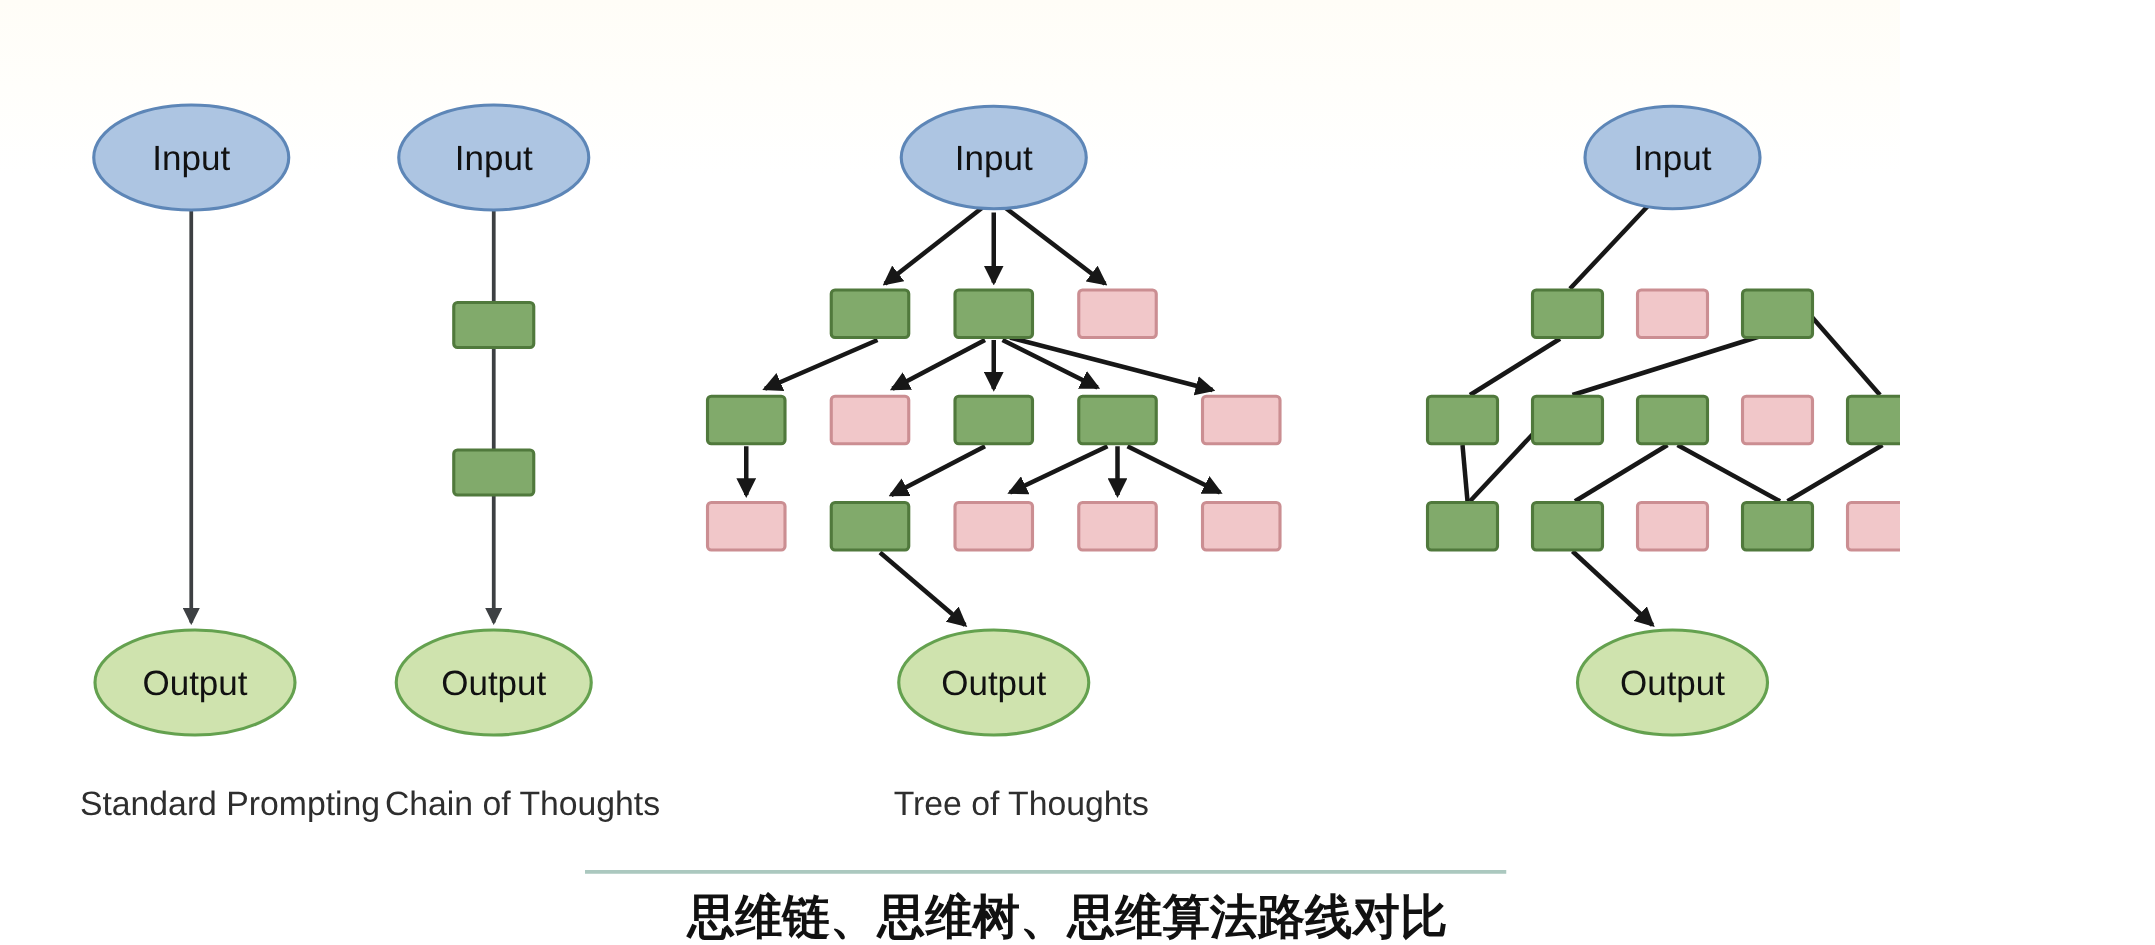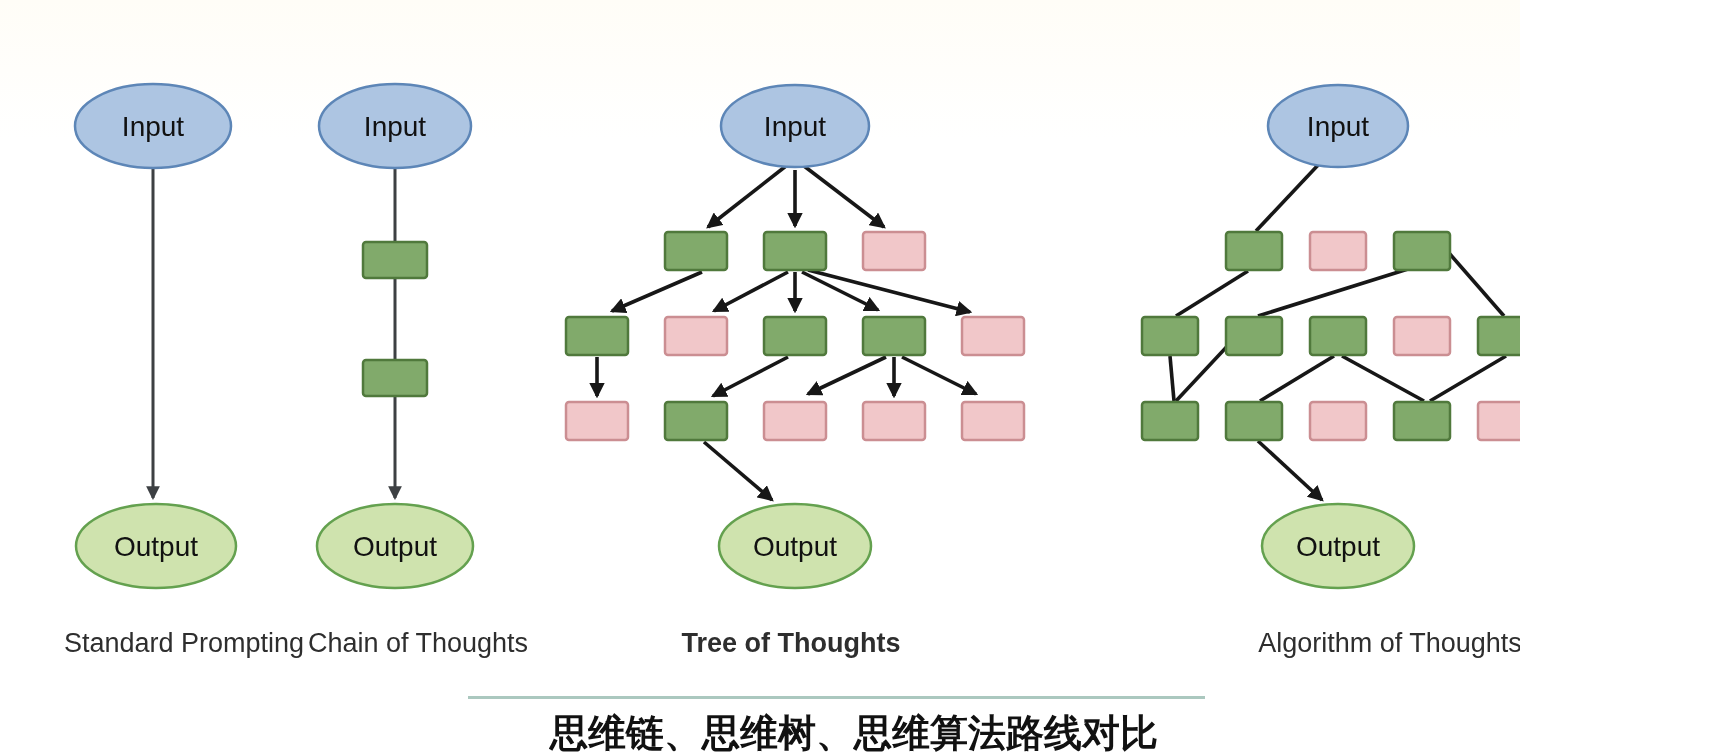--- a/index.html
+++ b/index.html
@@ -124,18 +124,17 @@
           <ellipse cx="1338" cy="126" rx="70" ry="41" class="io-ellipse input"></ellipse>
           <text x="1338" y="136" class="io-text">Input</text>
           <ellipse cx="1338" cy="546" rx="76" ry="42" class="io-ellipse output"></ellipse>
           <text x="1338" y="556" class="io-text">Output</text>
         </g>
       </g>
   </svg>
 
   <div class="panel-label" id="label-0" style="left: 152px; margin-left: 32px;">Standard Prompting</div>
   <div class="panel-label" id="label-1" style="left: 418px;">Chain of Thoughts</div>
-  <div class="panel-label" id="label-2" style="left: 791px; font-weight: bold;">Tree of Thoughts</div>
-  <div class="panel-label" id="label-3" style="left: 1390px;">Algorithm of Thoughts</div>
+  <div class="panel-label" id="label-2" style="left: 817px;">Tree of Thoughts</div>
 
   <div id="caption-divider"></div>
   <div id="caption">思维链、思维树、思维算法路线对比</div>
 </div>
 
 </body></html>

